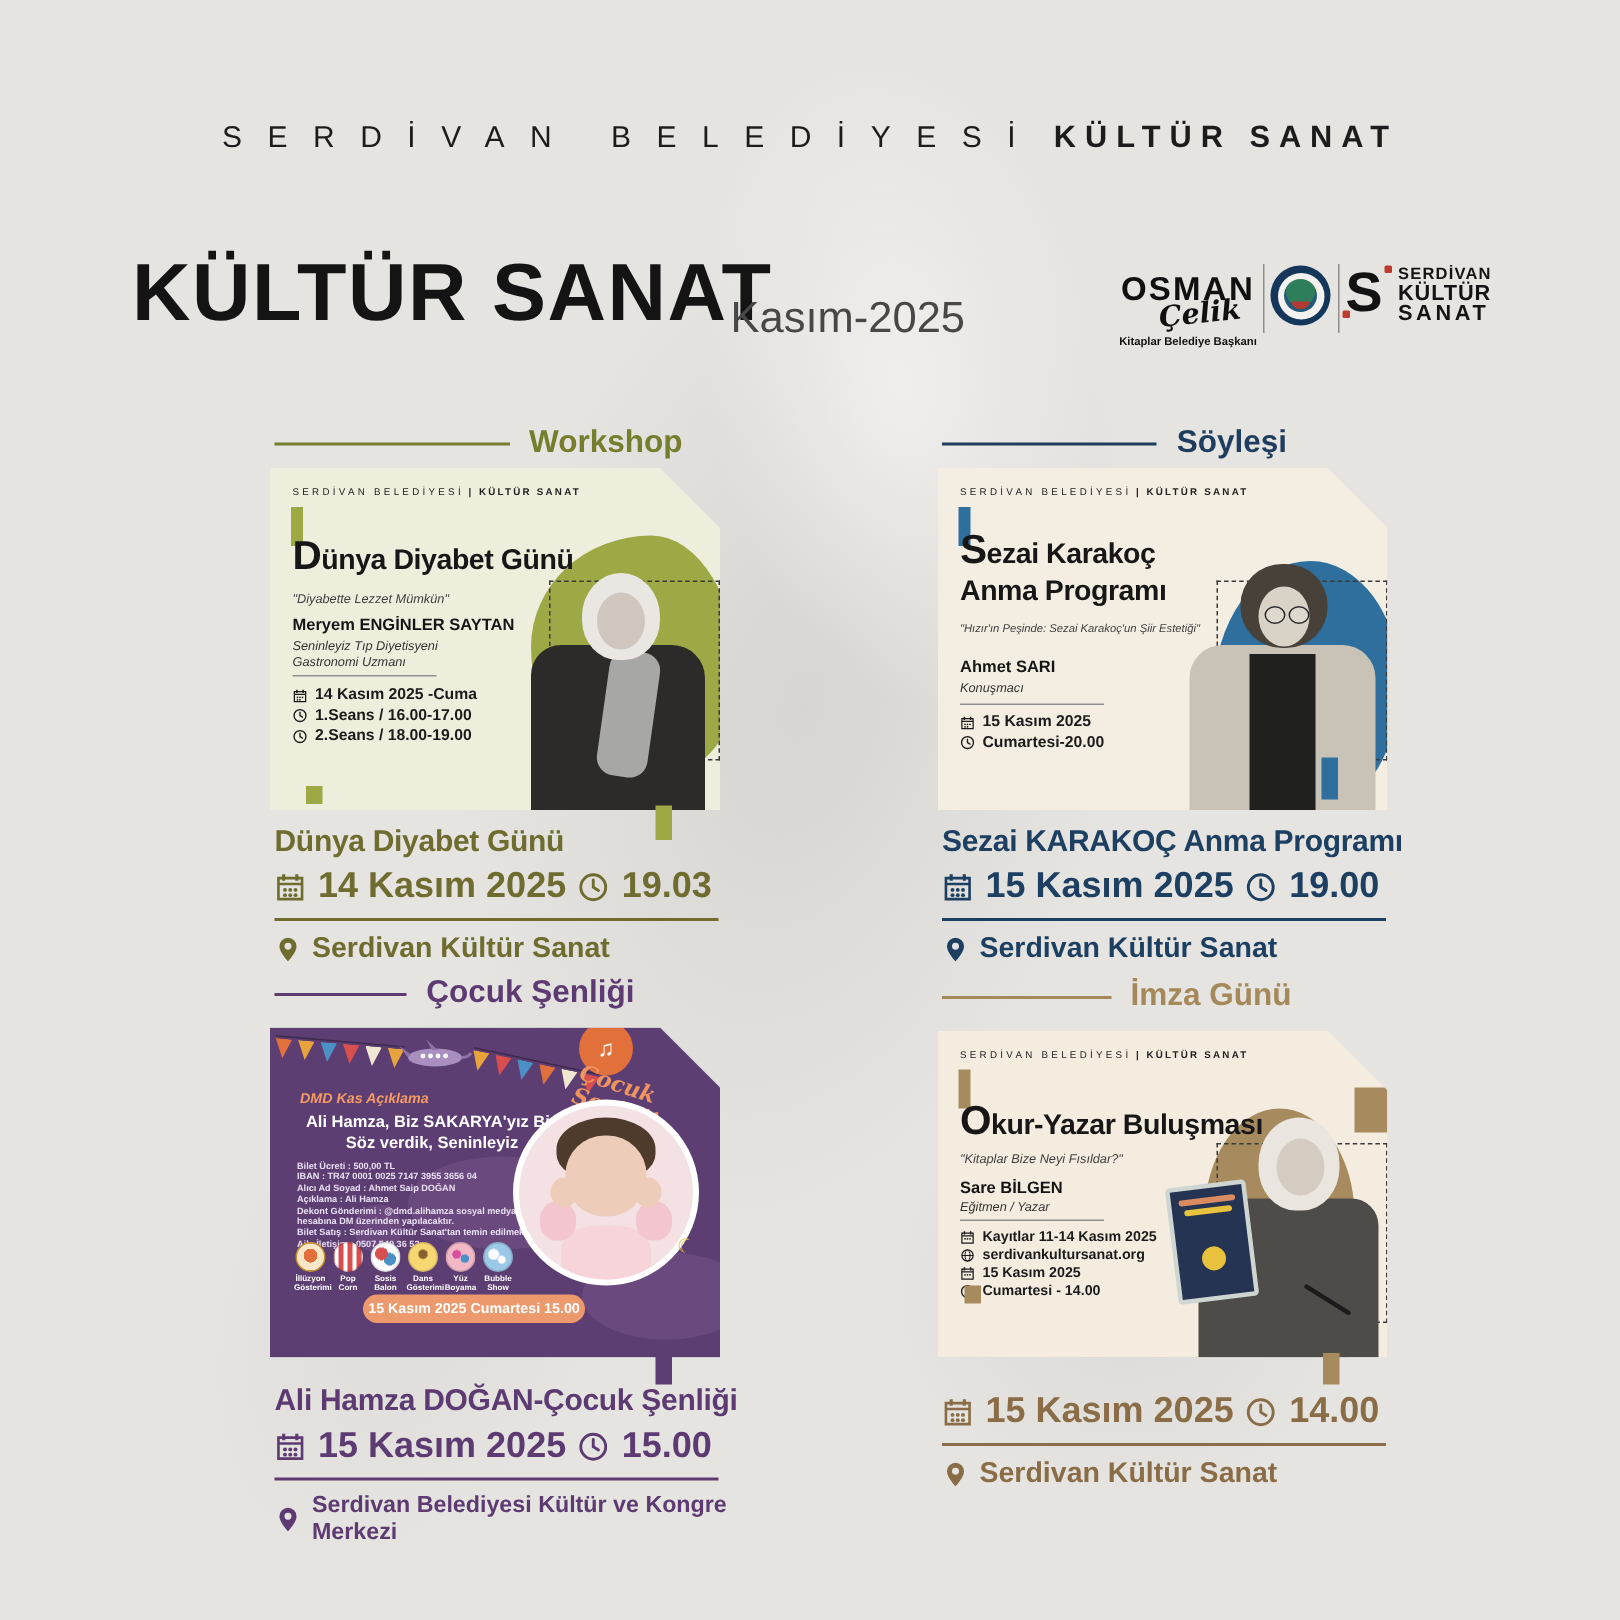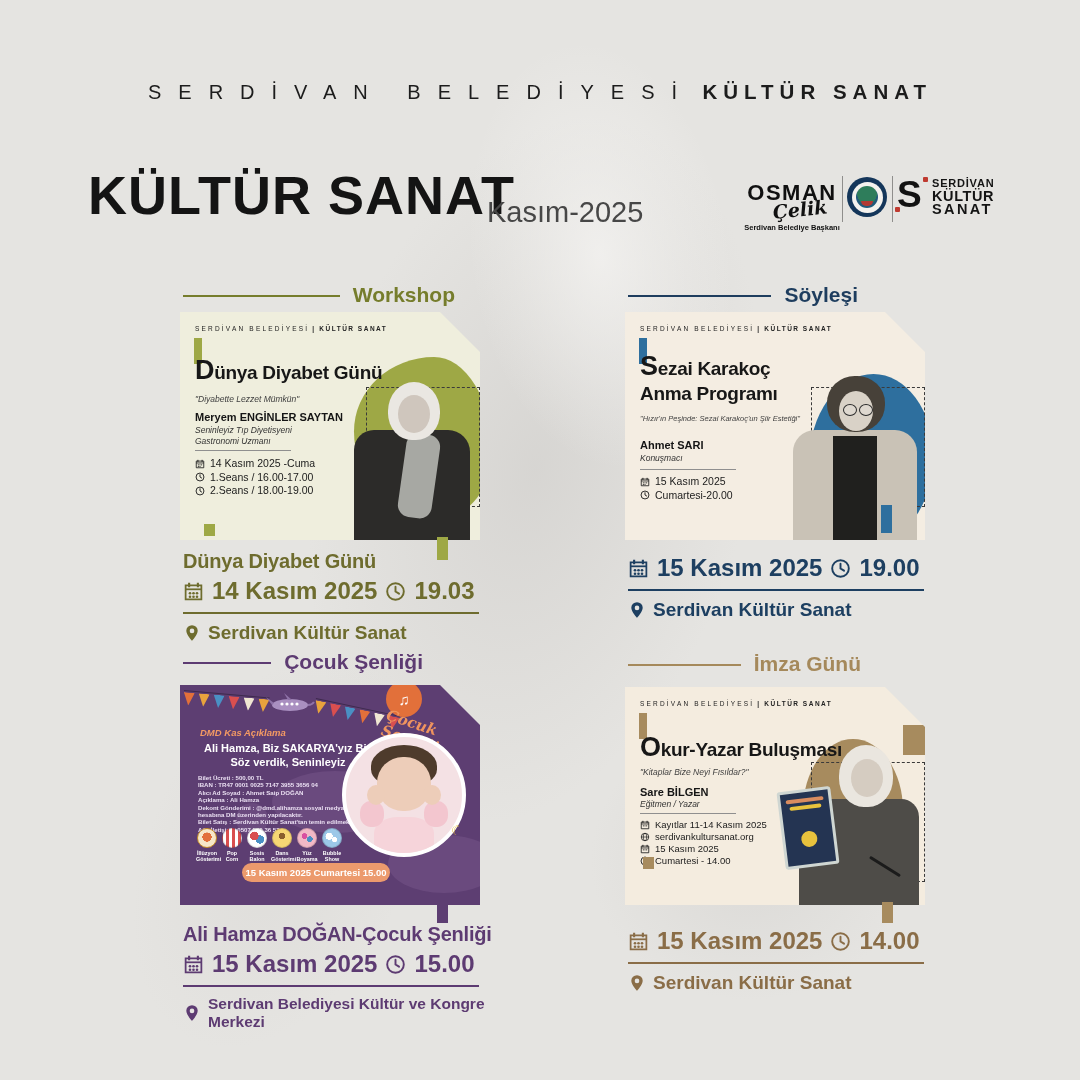--- a/index.html
+++ b/index.html
@@ -83,21 +83,21 @@
 
   .c-speaker{position:absolute;left:15px;font-size:11px;font-weight:800;color:#151515}
   .card1 .c-speaker{top:99px}.card2 .c-speaker{top:127px}.card4 .c-speaker{top:99px}
   .c-role{position:absolute;left:15px;font-size:8.5px;font-style:italic;color:#333;line-height:11px}
   .card1 .c-role{top:113px}.card2 .c-role{top:141px}.card4 .c-role{top:112px}
   .c-rule{position:absolute;left:15px;height:1px;background:#8f8f8f;width:96px}
   .card1 .c-rule{top:138px}.card2 .c-rule{top:157px}.card4 .c-rule{top:126px}
 
   .sched{position:absolute;left:15px}
   .card1 .sched{top:145px}.card2 .sched{top:163px}.card4 .sched{top:132px}
-  .s-line{display:flex;align-items:center;gap:5px;font-size:10.5px;font-weight:400;color:#1b1b1b;line-height:13.5px}
+  .s-line{display:flex;align-items:center;gap:5px;font-size:10.5px;font-weight:700;color:#1b1b1b;line-height:13.5px}
   .card4 .s-line{font-size:9.5px;line-height:12px}
   .ic{width:10px;height:10px;flex:none}
 
   .photo-frame{position:absolute;right:0;top:75px;width:112px;height:118px;border:1.5px dashed #3a3a3a}
   .blob{position:absolute;border-radius:58% 42% 45% 55%/45% 58% 42% 55%}
   .card1 .blob{right:-12px;top:45px;width:138px;height:165px}
   .card2 .blob{right:-8px;top:62px;width:124px;height:162px;border-radius:52% 48% 40% 60%/55% 50% 50% 45%}
   .card4 .blob{right:22px;top:52px;width:100px;height:170px;border-radius:50% 50% 12% 12%/42% 42% 8% 8%}
   .card4 .corner{position:absolute;right:0;top:38px;width:22px;height:30px;background:#a78b5e}
 
@@ -197,21 +197,21 @@
   <span class="muni">SERDİVAN BELEDİYESİ</span>
   <span class="brand">KÜLTÜR SANAT</span>
 </div>
 
 <div class="abs main-title">KÜLTÜR SANAT</div>
 <div class="abs period">Kasım-2025</div>
 
 <div class="abs mayor">
   <div class="m1">OSMAN</div>
   <div class="m2">Çelik</div>
-  <div class="m3">Serdivan Belediye Başkanı</div>
+  <div class="m3">Kitaplar Belediye Başkanı</div>
 </div>
 <div class="abs vdiv vd1"></div>
 <div class="abs seal">
   <div class="in1">
       <div class="in2"></div>
     </div>
 </div>
 <div class="abs vdiv vd2"></div>
 <div class="abs slogo">
   <span>S</span>
@@ -539,20 +539,21 @@
   <div class="sum-loc">
     <svg class="pic" viewBox="0 0 24 24">
         <path d="M12 1.5a7.6 7.6 0 0 0-7.6 7.6c0 5.4 7.6 13.4 7.6 13.4s7.6-8 7.6-13.4A7.6 7.6 0 0 0 12 1.5z" fill="currentColor"></path>
         <circle cx="12" cy="9.2" r="3.1" fill="#e5e4e1"></circle>
       </svg>
     <span>Serdivan Kültür Sanat</span>
   </div>
 </div>
 
 <div class="summary sum2 s2c">
+  <div class="sum-title">Sezai KARAKOÇ Anma Programı</div>
   <div class="sum-date">
     <svg class="sic" viewBox="0 0 24 24">
         <path d="M3 5h18v16H3z" fill="none" stroke="currentColor" stroke-width="2"></path>
         <path d="M3 9.5h18" stroke="currentColor" stroke-width="2"></path>
         <path d="M7 2v5M17 2v5" stroke="currentColor" stroke-width="2.4"></path>
         <g fill="currentColor">
           <circle cx="8" cy="14" r="1.5"></circle>
           <circle cx="12" cy="14" r="1.5"></circle>
           <circle cx="16" cy="14" r="1.5"></circle>
           <circle cx="8" cy="18" r="1.5"></circle>

